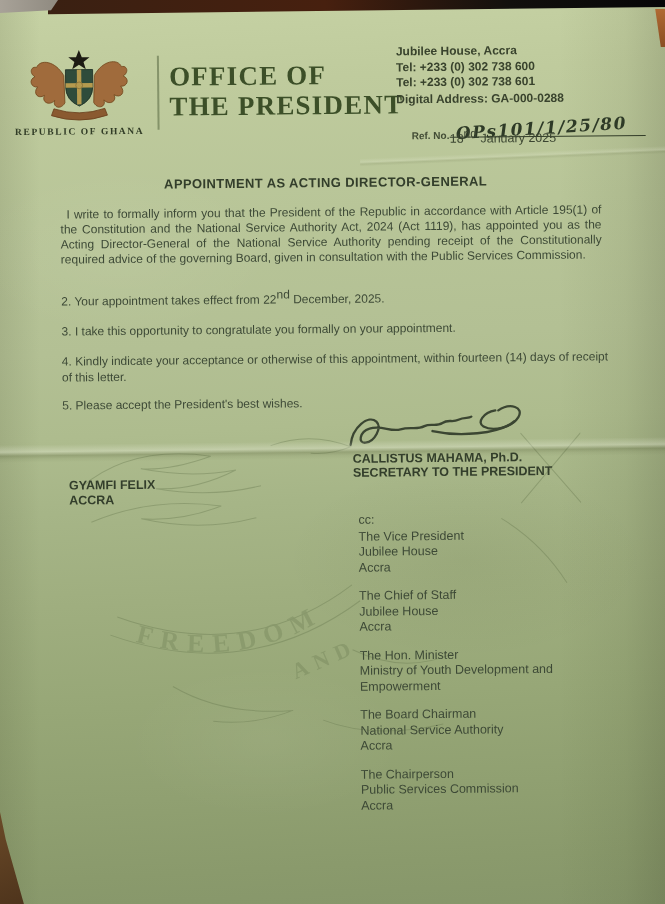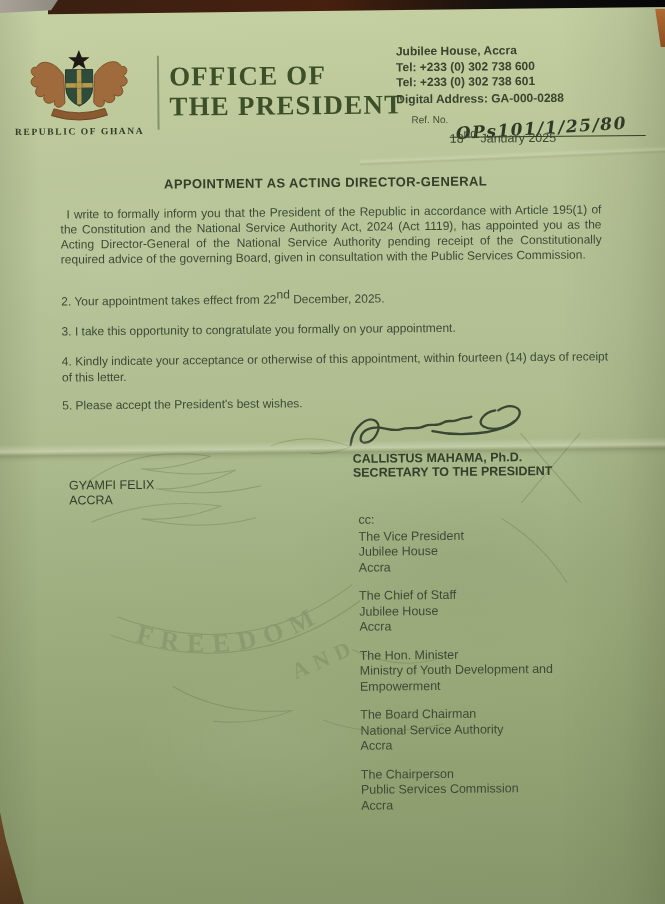--- a/index.html
+++ b/index.html
@@ -49,42 +49,42 @@
   .seal{left:26px;top:46px;width:112px;height:78px;}
   .seal-caption{left:14px;top:124px;width:136px;text-align:center;
     font-family:"Liberation Serif",serif;font-weight:bold;font-size:9.5px;
     letter-spacing:1.6px;color:#313c26;}
   .divider{left:160px;top:54px;width:2px;height:74px;background:#55663f;opacity:.55;}
   .office{left:172px;top:60px;font-family:"Liberation Serif",serif;font-weight:bold;
     font-size:27px;line-height:30px;letter-spacing:1.2px;color:#3c4f28;}
   .contact{left:399px;top:45px;font-size:12px;font-weight:bold;line-height:15.5px;color:#39432d;}
   .contact .digital{margin-top:1px;}
   .ref-row{left:414px;top:112px;width:236px;height:30px;}
-  .ref-label{position:absolute;left:0;bottom:16px;font-size:10px;color:#434d36;}
+  .ref-label{position:absolute;left:0;bottom:0;font-size:10px;color:#434d36;font-weight:bold;}
   .ref-line{position:absolute;left:38px;right:2px;bottom:3px;border-bottom:1.6px solid #323c28;}
   .ref-value{position:absolute;left:44px;bottom:2px;
     font-family:"DejaVu Serif",serif;font-style:italic;font-weight:bold;
     font-size:17px;letter-spacing:1.5px;color:#2e3a27;transform:rotate(-3deg);
     white-space:nowrap;}
   .letter-date{left:452px;top:133px;font-size:12.5px;color:#3b4531;}
   .sup{font-size:12px;vertical-align:super;line-height:0;}
   
   .title{left:60px;right:70px;top:175px;text-align:center;font-weight:bold;
     font-size:13px;letter-spacing:.4px;color:#333e2b;}
   .para{font-size:12px;line-height:15px;color:#3d4936;}
   .p1{left:62px;top:205px;width:541px;text-align:justify;text-indent:6px;}
   .li2{left:62px;top:292px;width:560px;}
   .li3{left:62px;top:322px;width:560px;}
   .li4{left:62px;top:352px;width:548px;line-height:15.5px;}
   .li5{left:62px;top:396px;width:560px;}
   
   .sig-svg{left:340px;top:403px;width:210px;height:55px;}
   .sig-name{left:352px;top:452px;font-size:12.5px;font-weight:bold;color:#333e2b;}
   .sig-title{left:352px;top:466px;font-size:12.5px;font-weight:bold;color:#333e2b;}
-  .addressee{left:68px;top:476px;font-size:12.5px;font-weight:normal;line-height:15px;color:#333e2b;}
+  .addressee{left:68px;top:476px;font-size:12.5px;font-weight:bold;line-height:15px;color:#333e2b;}
   
   .cc{left:357px;top:513px;font-size:12.5px;line-height:15.5px;color:#3d4936;}
   .cc-entry{margin-top:13px;}
   .cc-entry:first-of-type{margin-top:1px;}
   
   .wm{left:20px;top:425px;width:560px;height:330px;opacity:.38;pointer-events:none;}
   .wm text{font-family:"Liberation Serif",serif;font-weight:bold;fill:#66774e;}
 </style>
 </head>
 <body>

